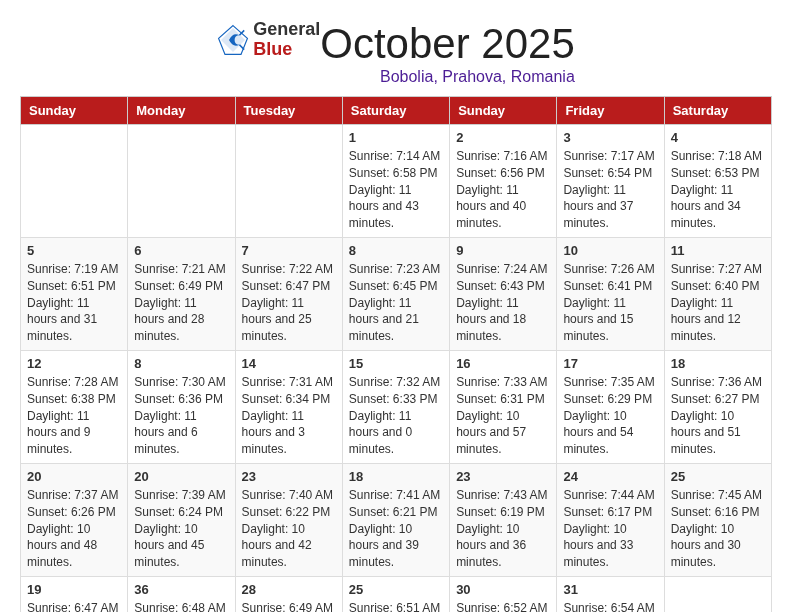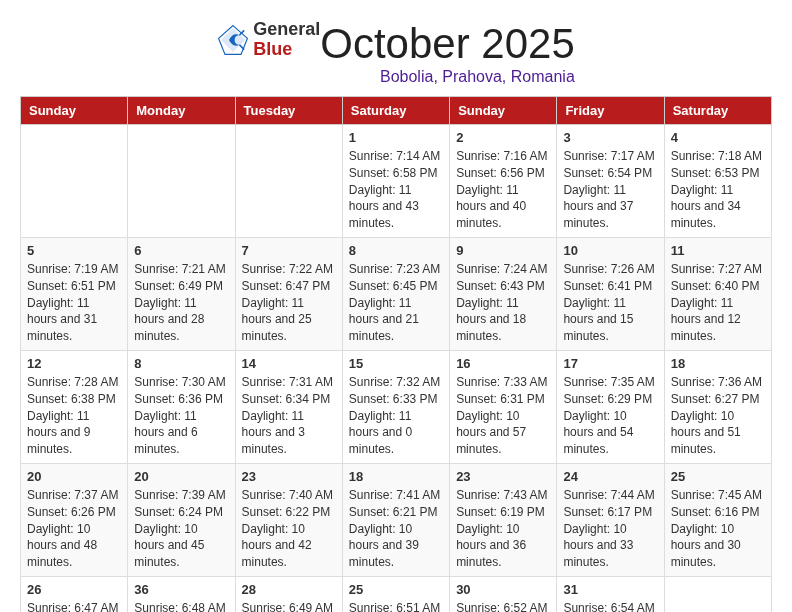--- a/index.html
+++ b/index.html
@@ -227,21 +227,21 @@
           <div class="day-number">24</div>
         <div class="day-info">Sunrise: 7:44 AM<br>Sunset: 6:17 PM<br>Daylight: 10 hours and 33 minutes.</div>
         </td>
         <td>
           <div class="day-number">25</div>
         <div class="day-info">Sunrise: 7:45 AM<br>Sunset: 6:16 PM<br>Daylight: 10 hours and 30 minutes.</div>
         </td>
       </tr>
       <tr>
         <td>
-          <div class="day-number">26</div>
+          <div class="day-number">19</div>
         <div class="day-info">Sunrise: 6:47 AM<br>Sunset: 5:14 PM<br>Daylight: 10 hours and 27 minutes.</div>
         </td>
         <td>
           <div class="day-number">36</div>
         <div class="day-info">Sunrise: 6:48 AM<br>Sunset: 5:13 PM<br>Daylight: 10 hours and 24 minutes.</div>
         </td>
         <td>
           <div class="day-number">28</div>
         <div class="day-info">Sunrise: 6:49 AM<br>Sunset: 5:11 PM<br>Daylight: 10 hours and 21 minutes.</div>
         </td>

